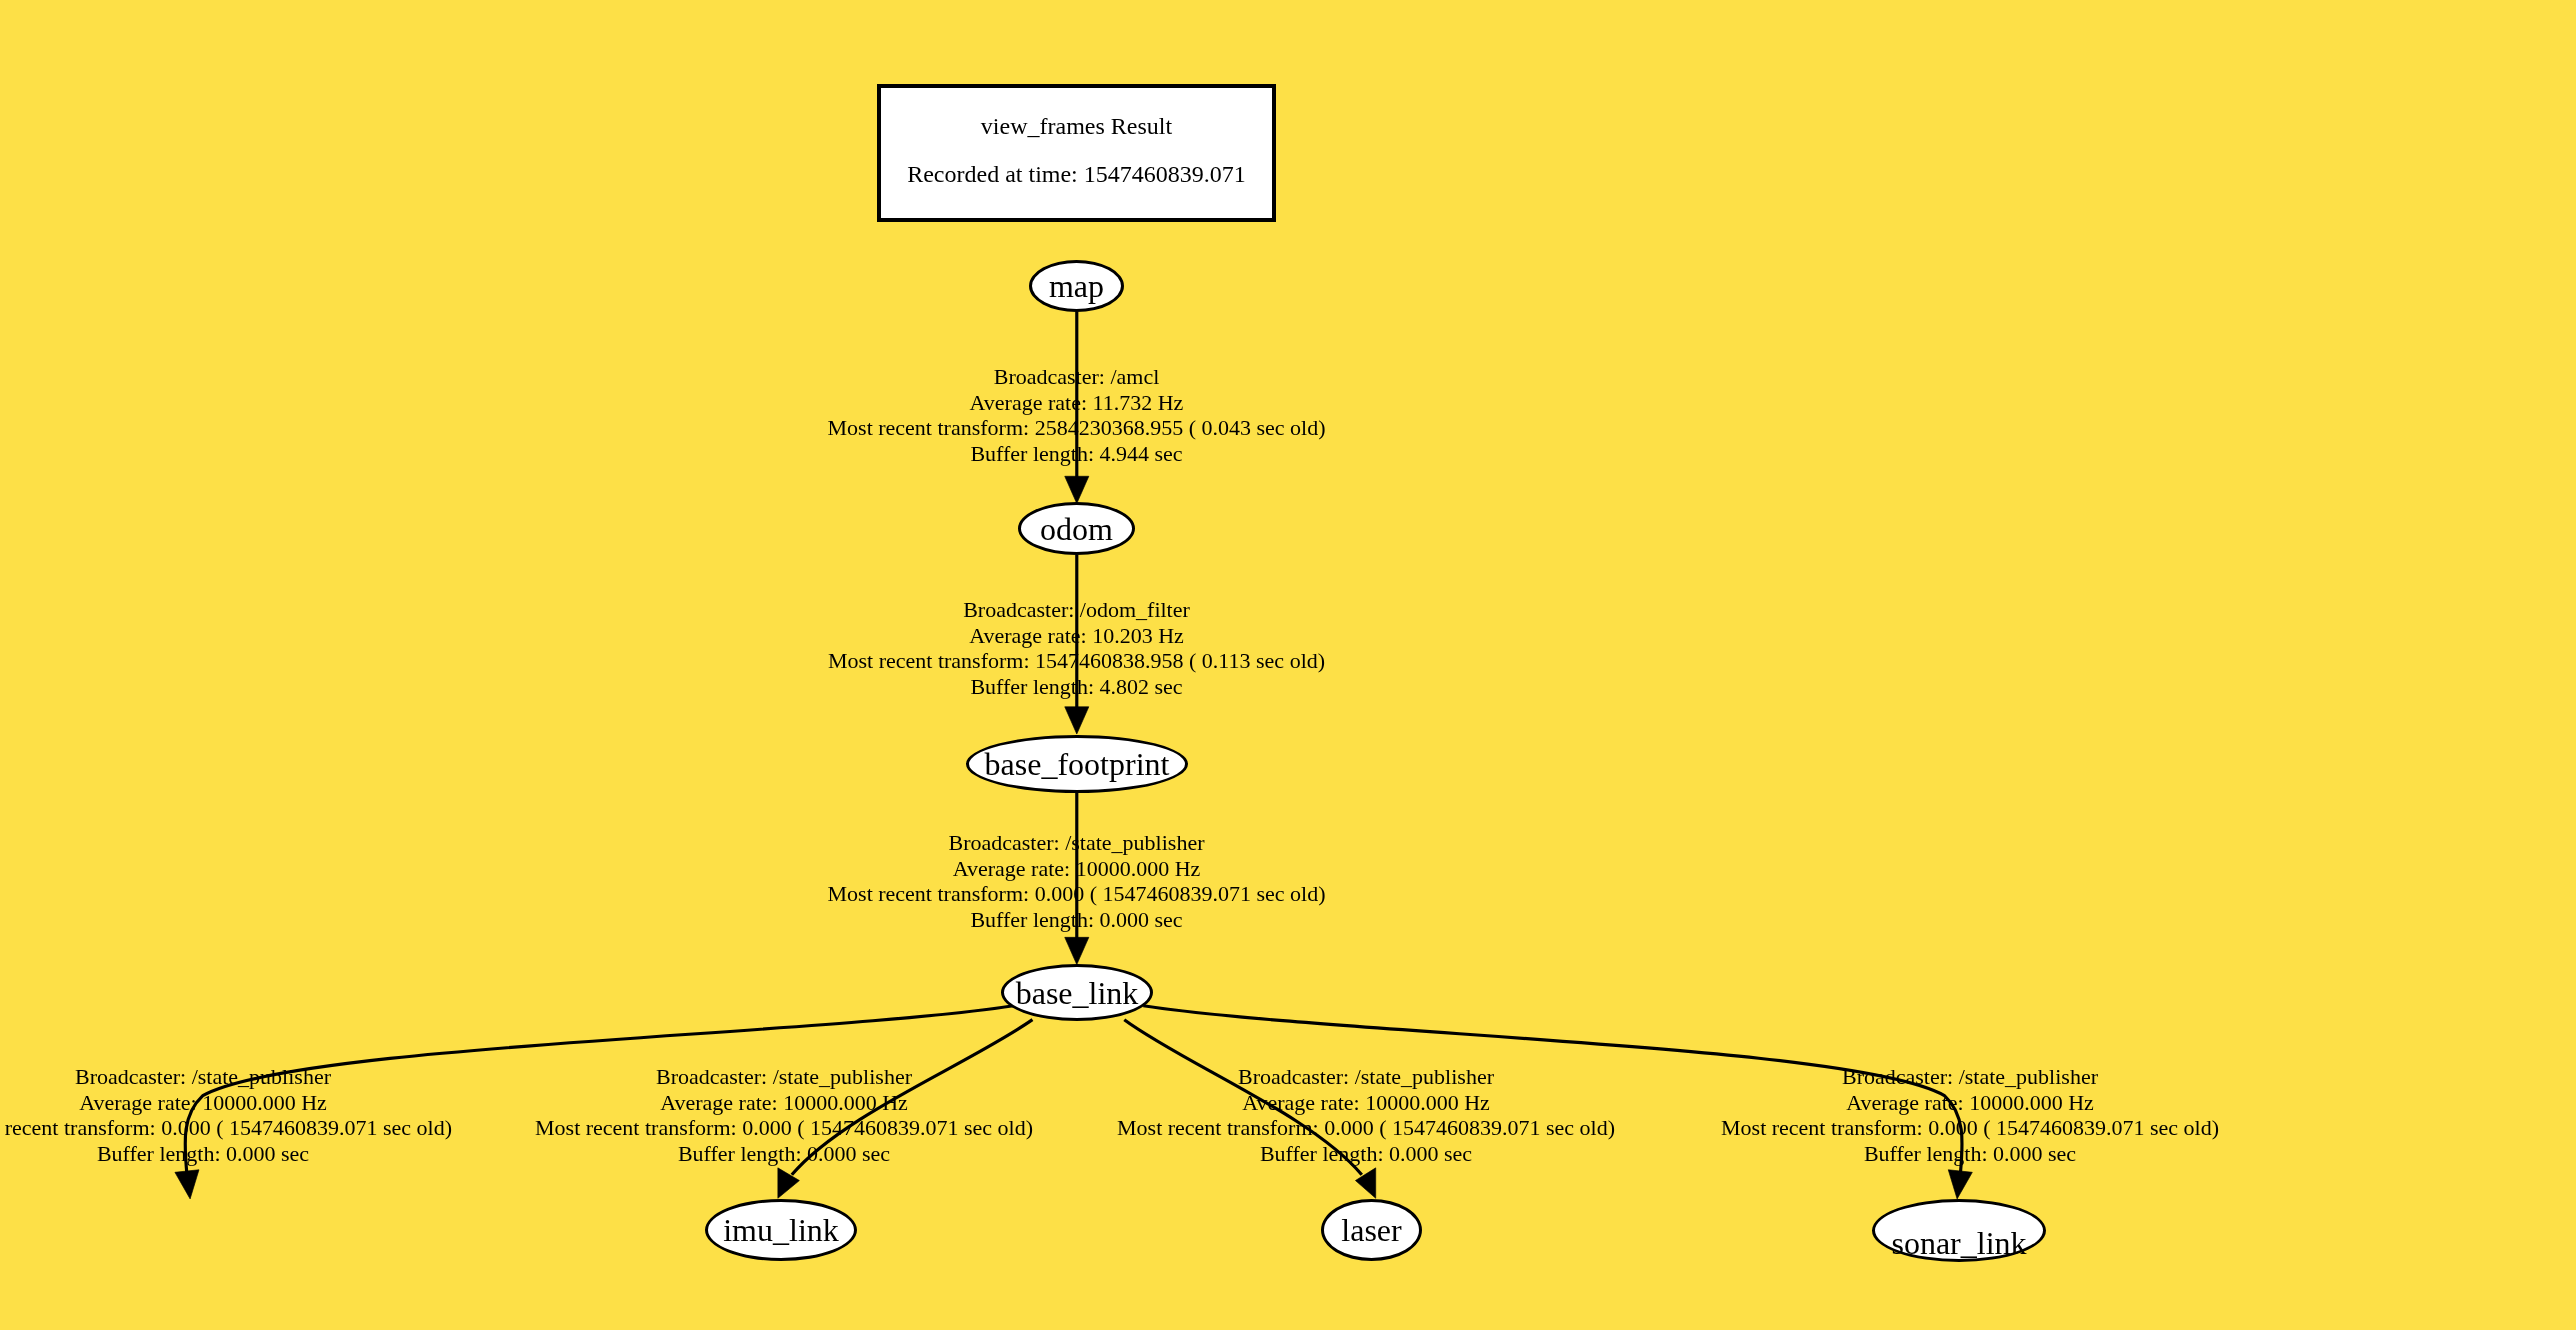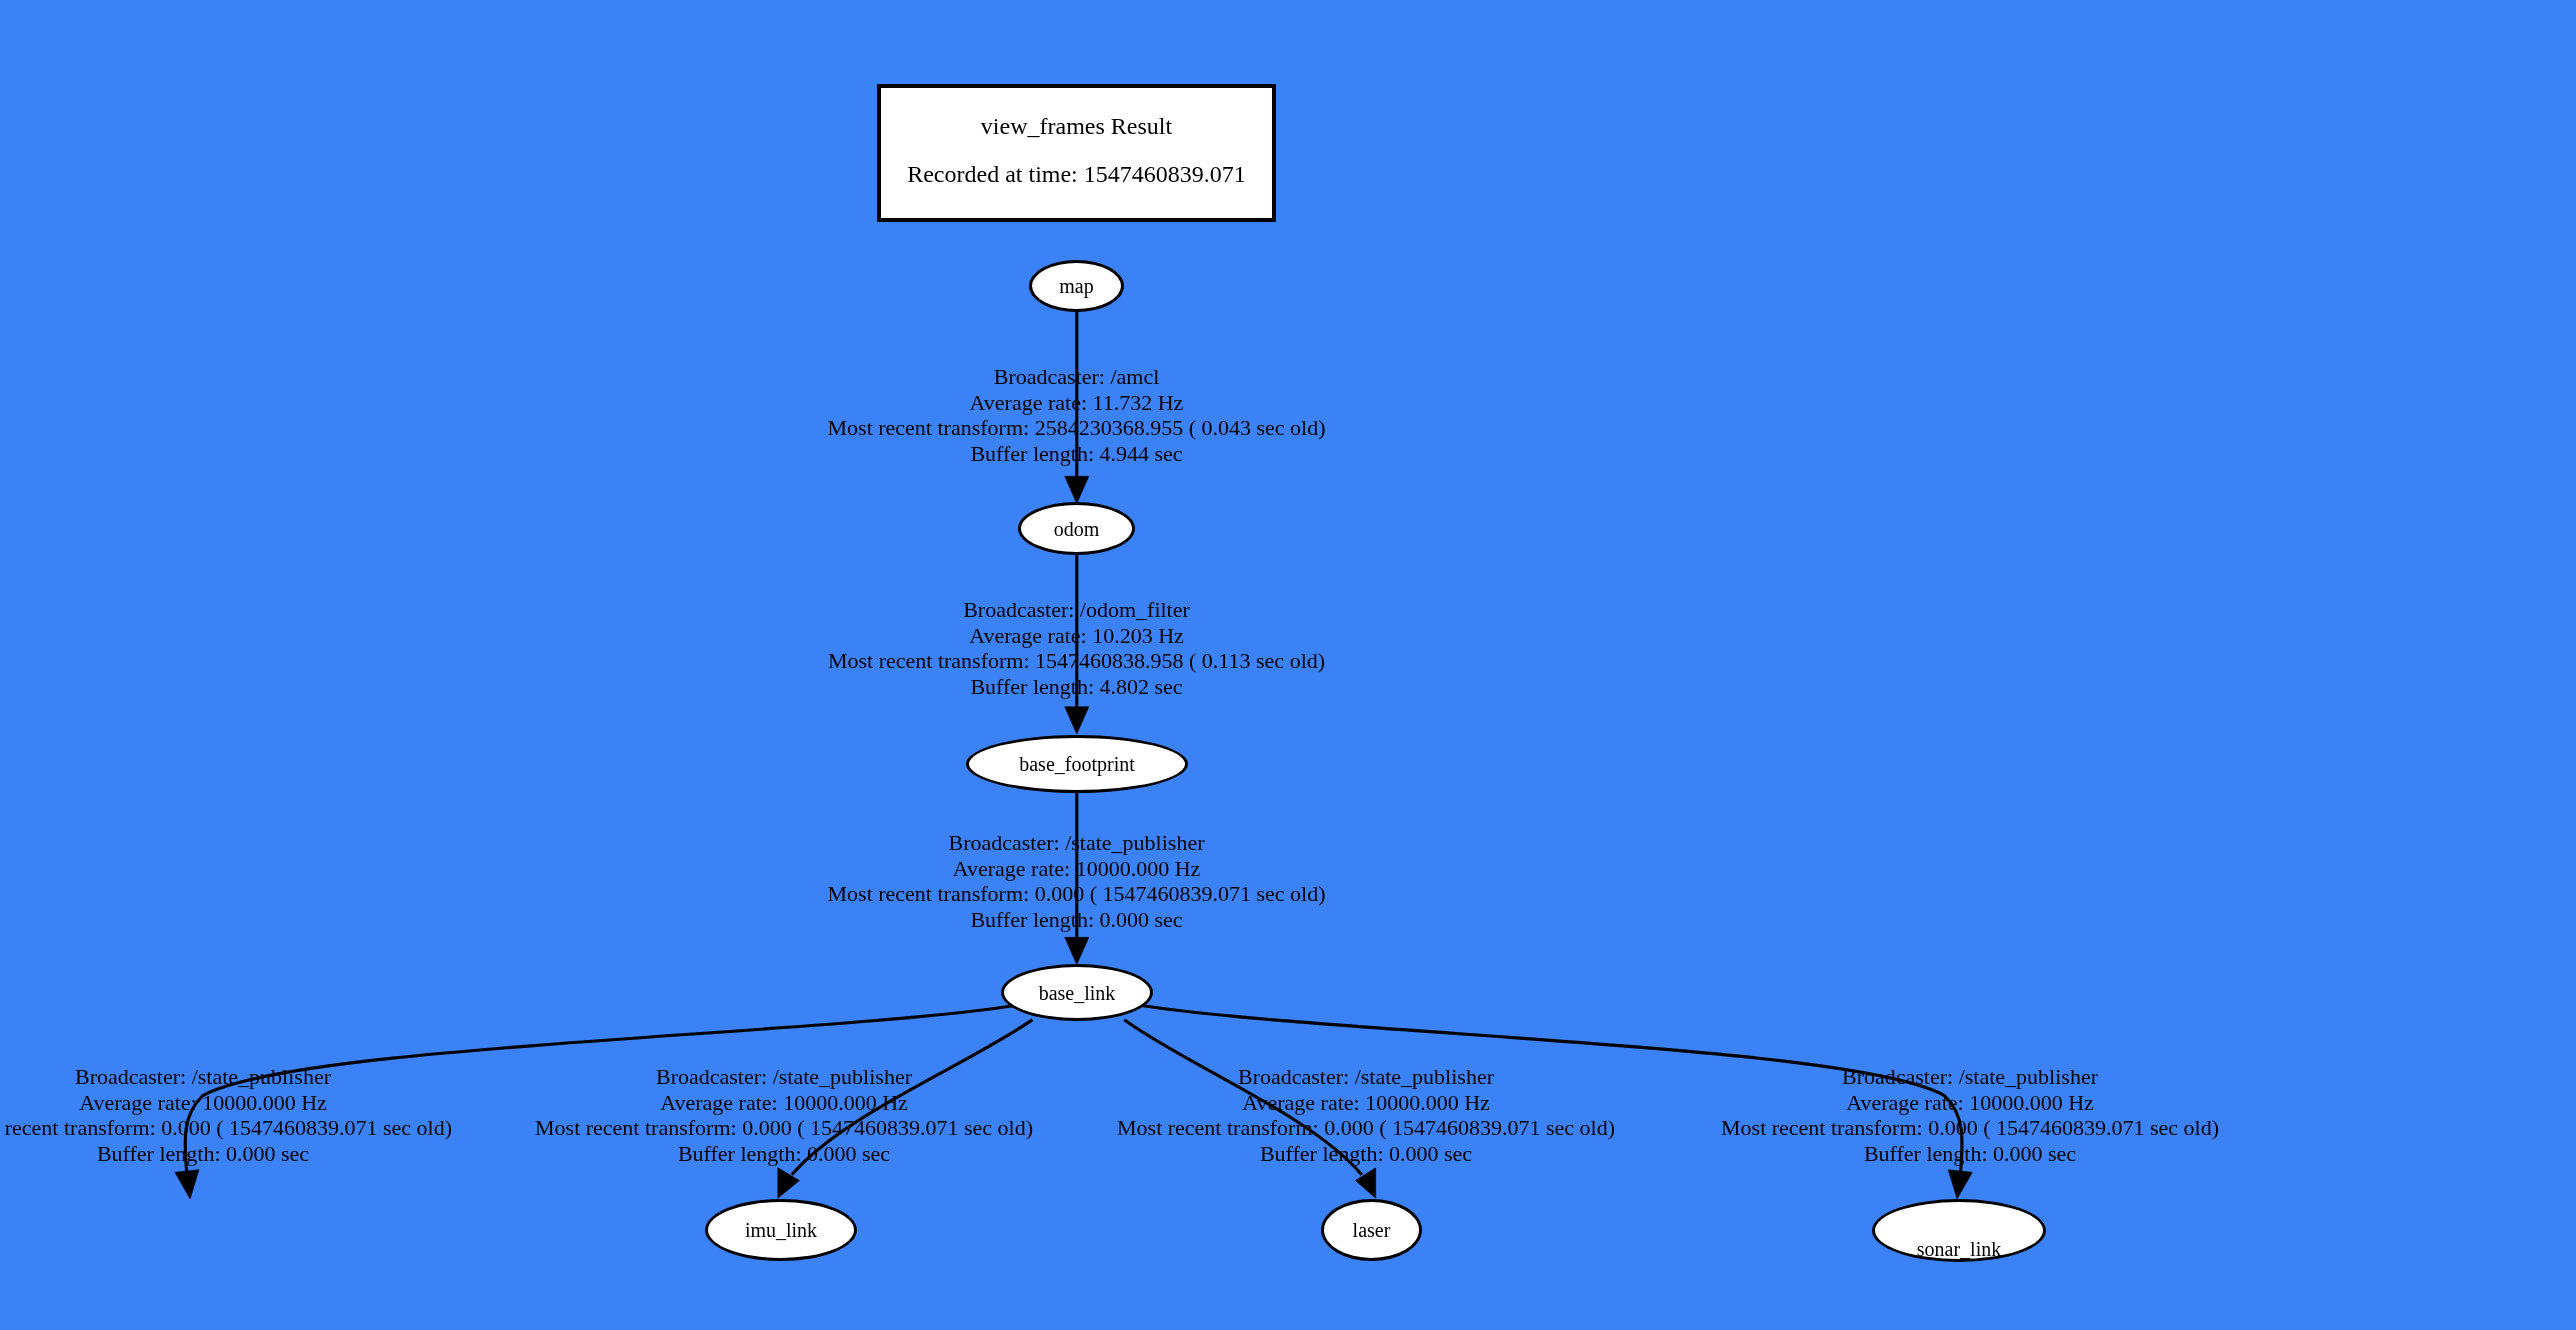--- a/index.html
+++ b/index.html
@@ -8,21 +8,21 @@
     background: #ffffff;
   }
   body {
     font-family: "Liberation Serif", "DejaVu Serif", serif;
     color: #000000;
   }
   #canvas {
     position: relative;
     width: 2576px;
     height: 1330px;
-    background: #3b82f6;
+    background: #fde047;
     overflow: hidden;
   }
   #edges-svg {
     position: absolute;
     left: 0;
     top: 0;
     width: 2576px;
     height: 1330px;
     pointer-events: none;
   }
@@ -60,21 +60,21 @@
     box-sizing: border-box;
     border: 3.2px solid #000000;
     border-radius: 50%;
     background: #ffffff;
     display: flex;
     align-items: center;
     justify-content: center;
     text-align: center;
   }
   .node-label {
-    font-size: 20px;
+    font-size: 32px;
     line-height: 1;
     white-space: nowrap;
     color: #000000;
   }
   
   .edge-label {
     position: absolute;
     text-align: center;
     font-size: 22px;
     line-height: 1.17;

